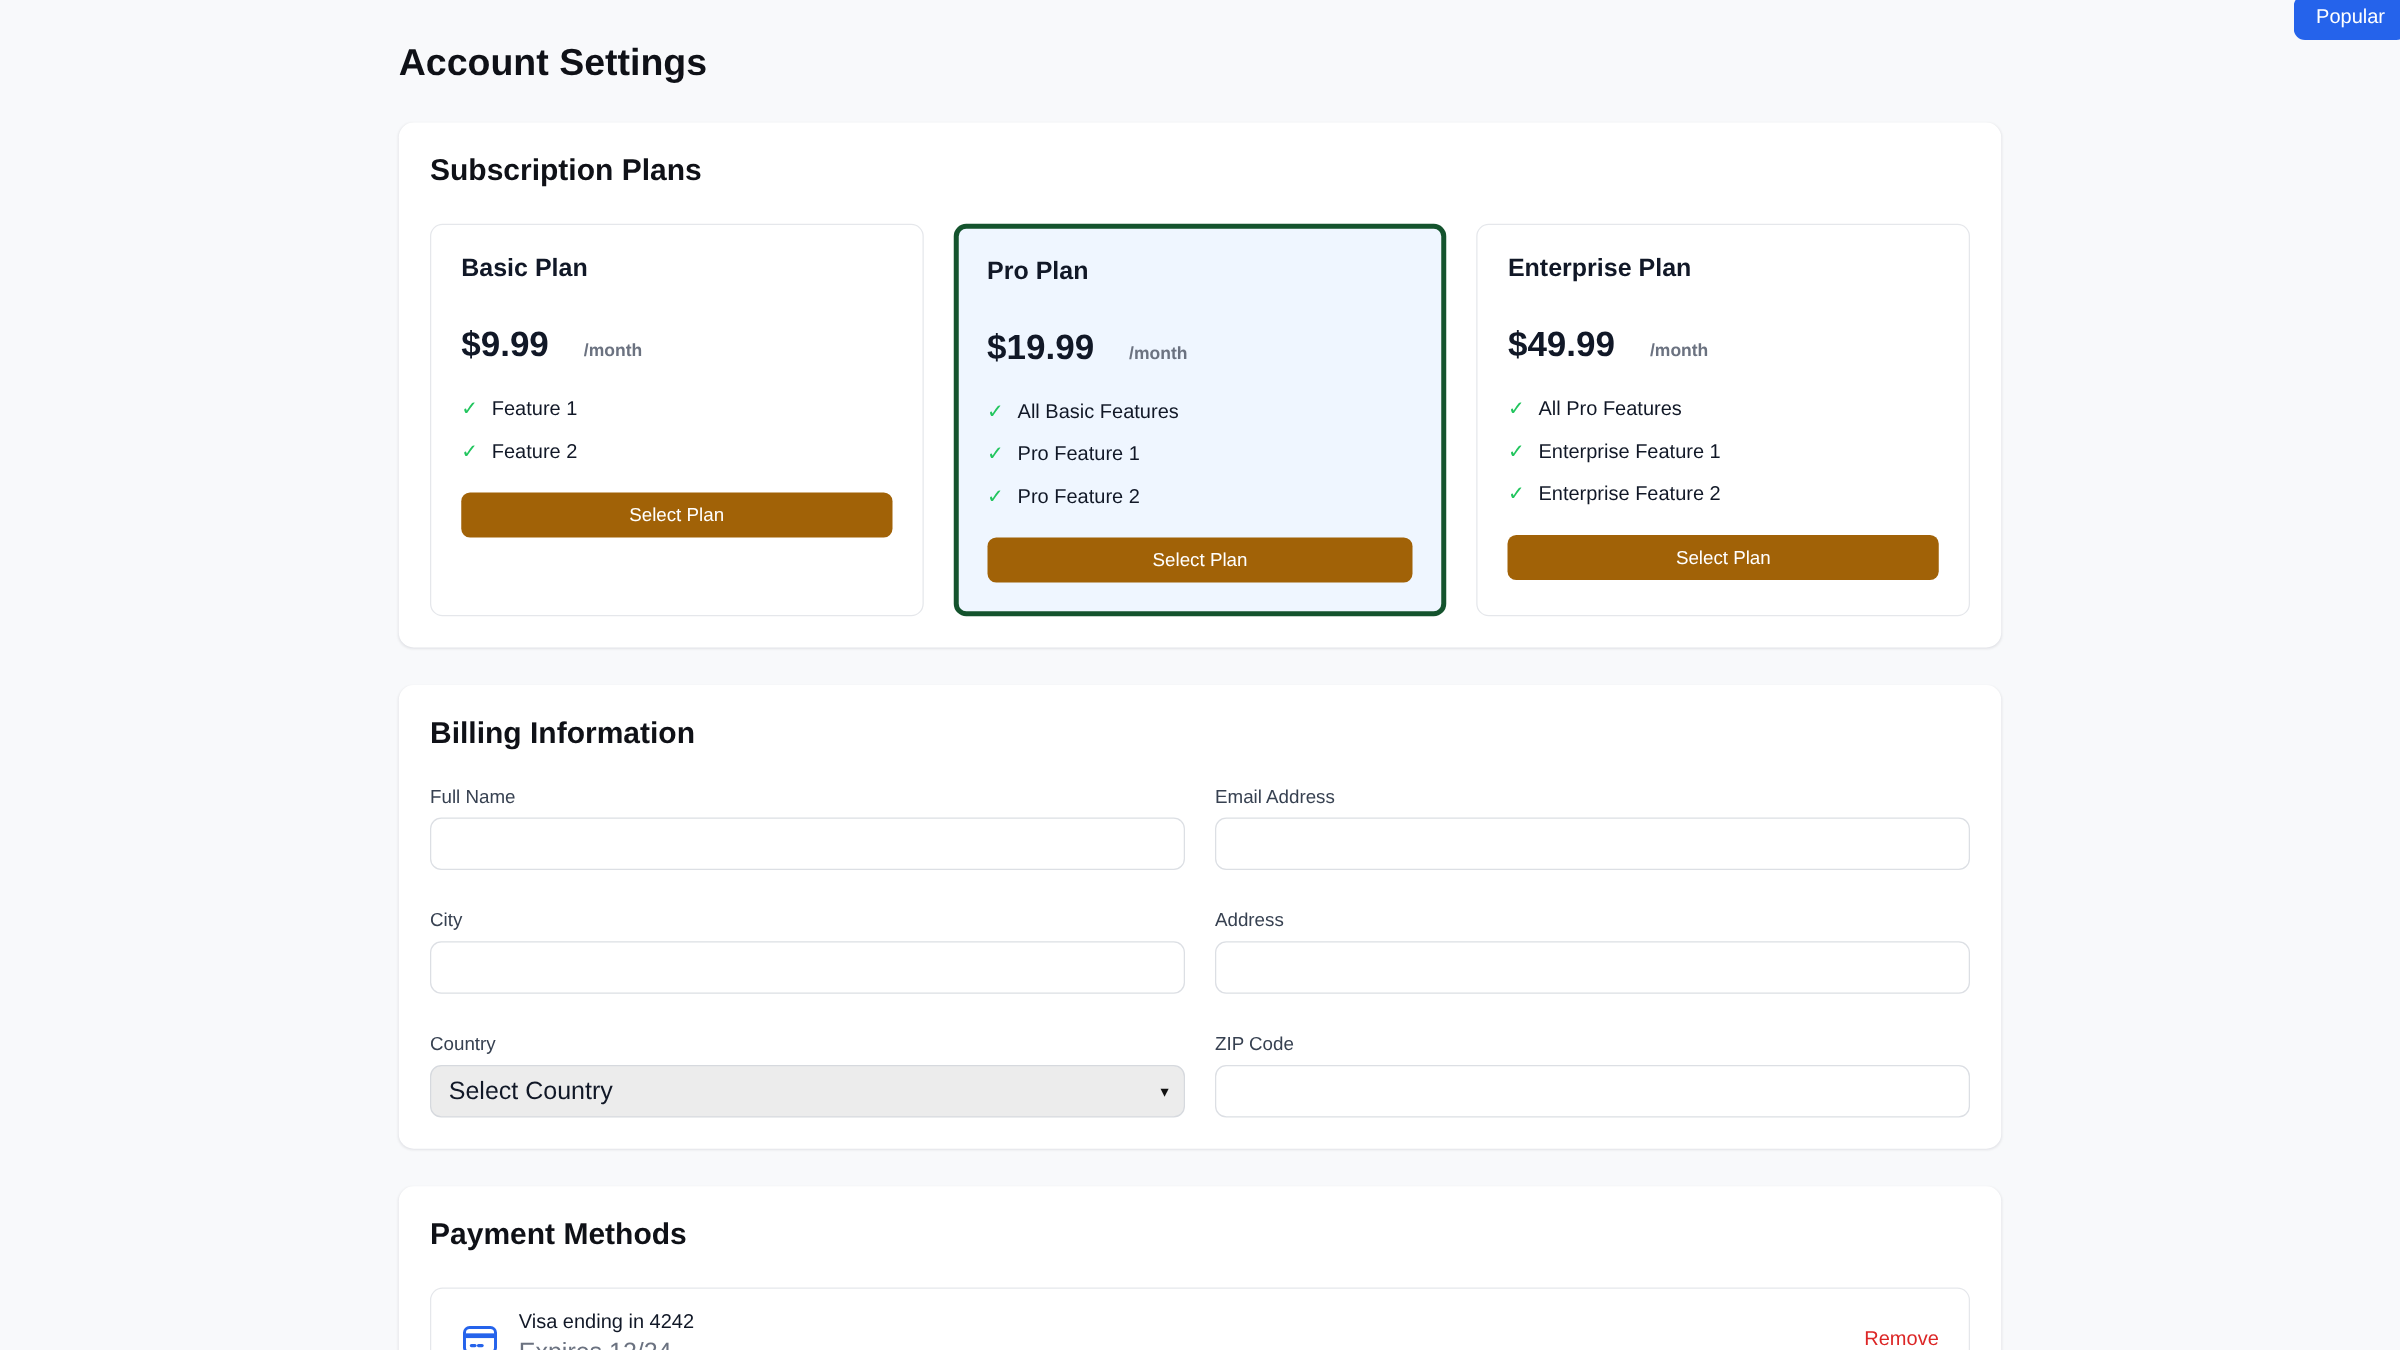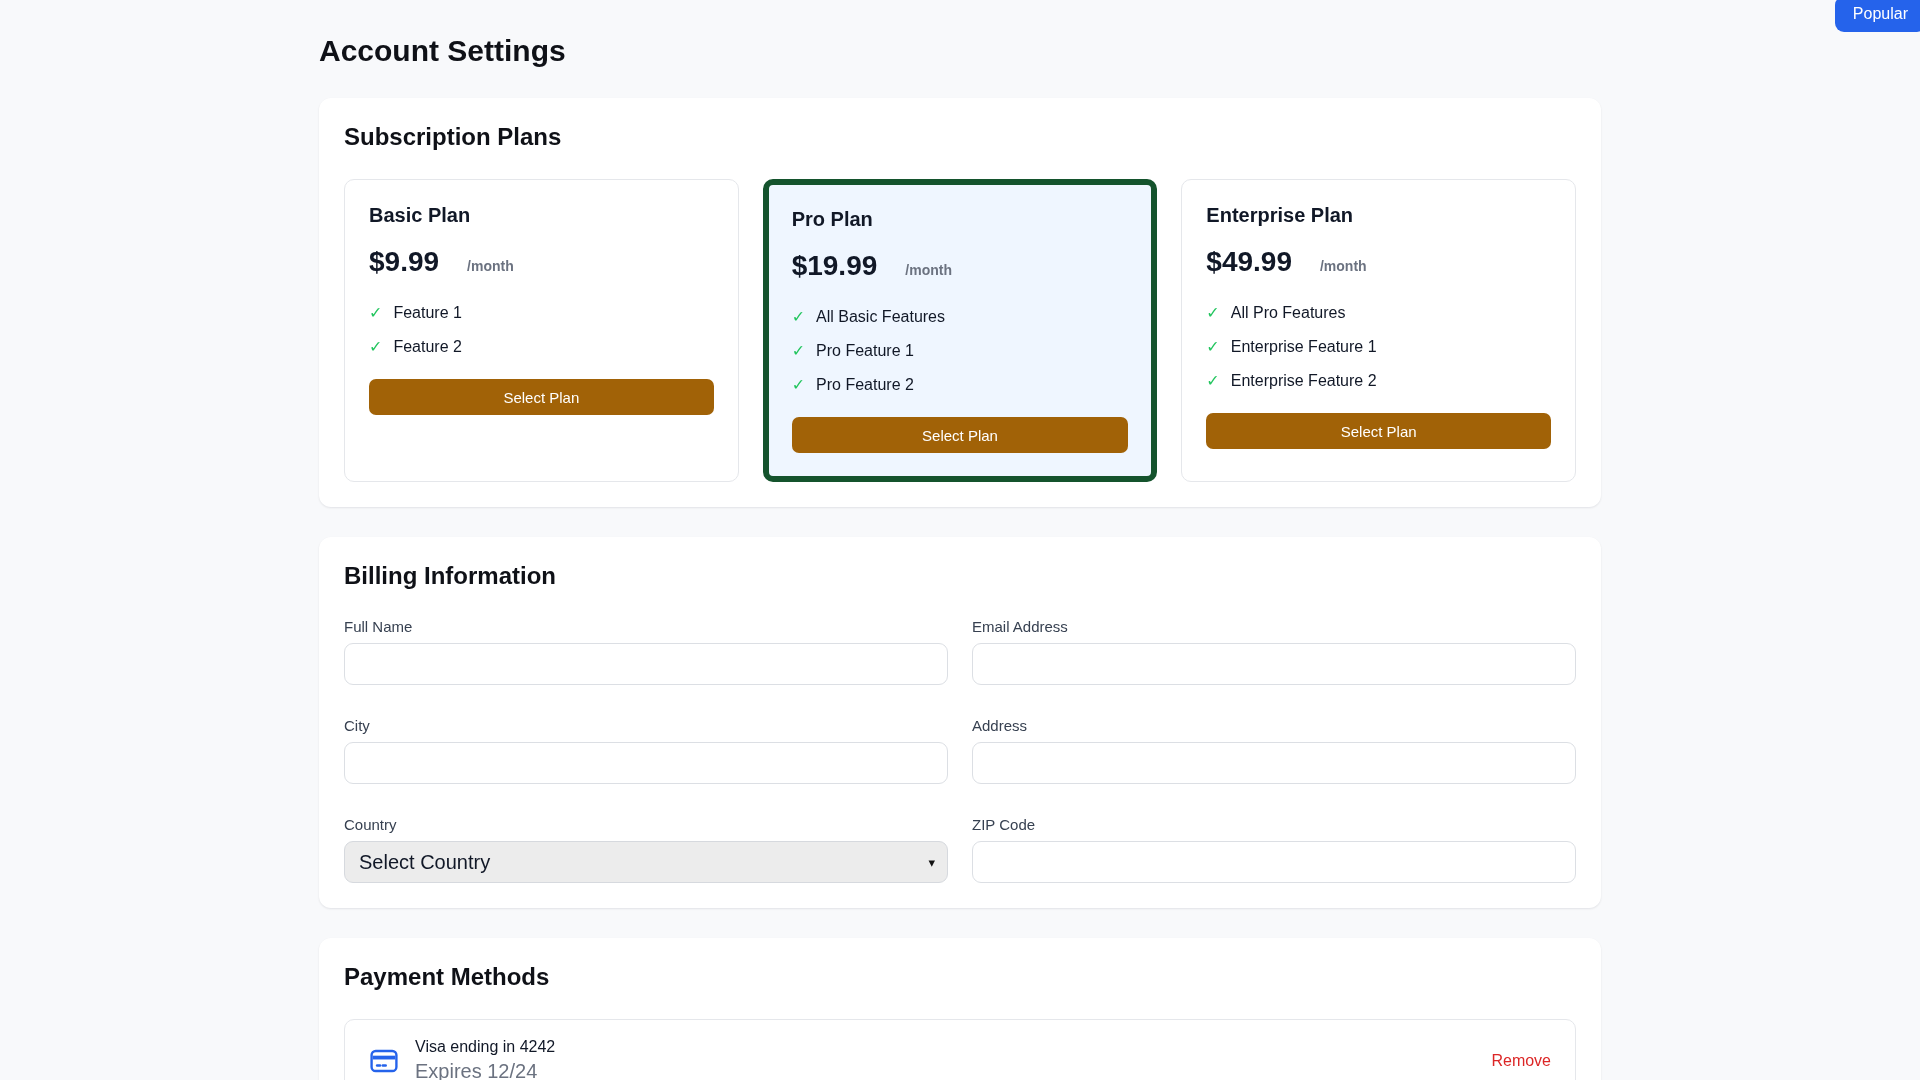--- a/index.html
+++ b/index.html
@@ -24,22 +24,22 @@
   }
   h2.section-heading { font-size: 24px; font-weight: 700; margin: 0 0 28px; color: #0f1117; }
 
   
   .plans { display: grid; grid-template-columns: repeat(3, 1fr); gap: 24px; align-items: stretch; }
   .plan {
     border: 1px solid #e5e7eb; border-radius: 10px;
     padding: 24px; background: #fff;
     display: flex; flex-direction: column; align-items: stretch;
   }
-  .plan.highlighted { background: #eff6ff; border: 6px solid #14532d; padding: 23px; }
-  .plan h3 { font-size: 20px; font-weight: 700; margin: 0 0 18px; }
+  .plan.highlighted { background: #eff6ff; border: 4px solid #14532d; padding: 23px; }
+  .plan h3 { font-size: 20px; font-weight: 700; margin: 0 0 32px; }
   .price { margin-bottom: 6px; line-height: 34px; }
   .price .amount { font-size: 28px; font-weight: 700; }
   .price .period { font-size: 14px; font-weight: 700; color: #6b7280; padding-left: 28px; }
   ul.features { list-style: none; padding: 0; margin: 14px 0 0; }
   ul.features li { display: flex; align-items: center; gap: 11px; margin-bottom: 14px; font-size: 16px; line-height: 20px; }
   .check { color: #22c55e; font-size: 16px; }
   button.select-plan {
     margin-top: 8px; height: 36px; width: 100%;
     background: #a16207; color: #fff;
     border: none; border-radius: 7px;

